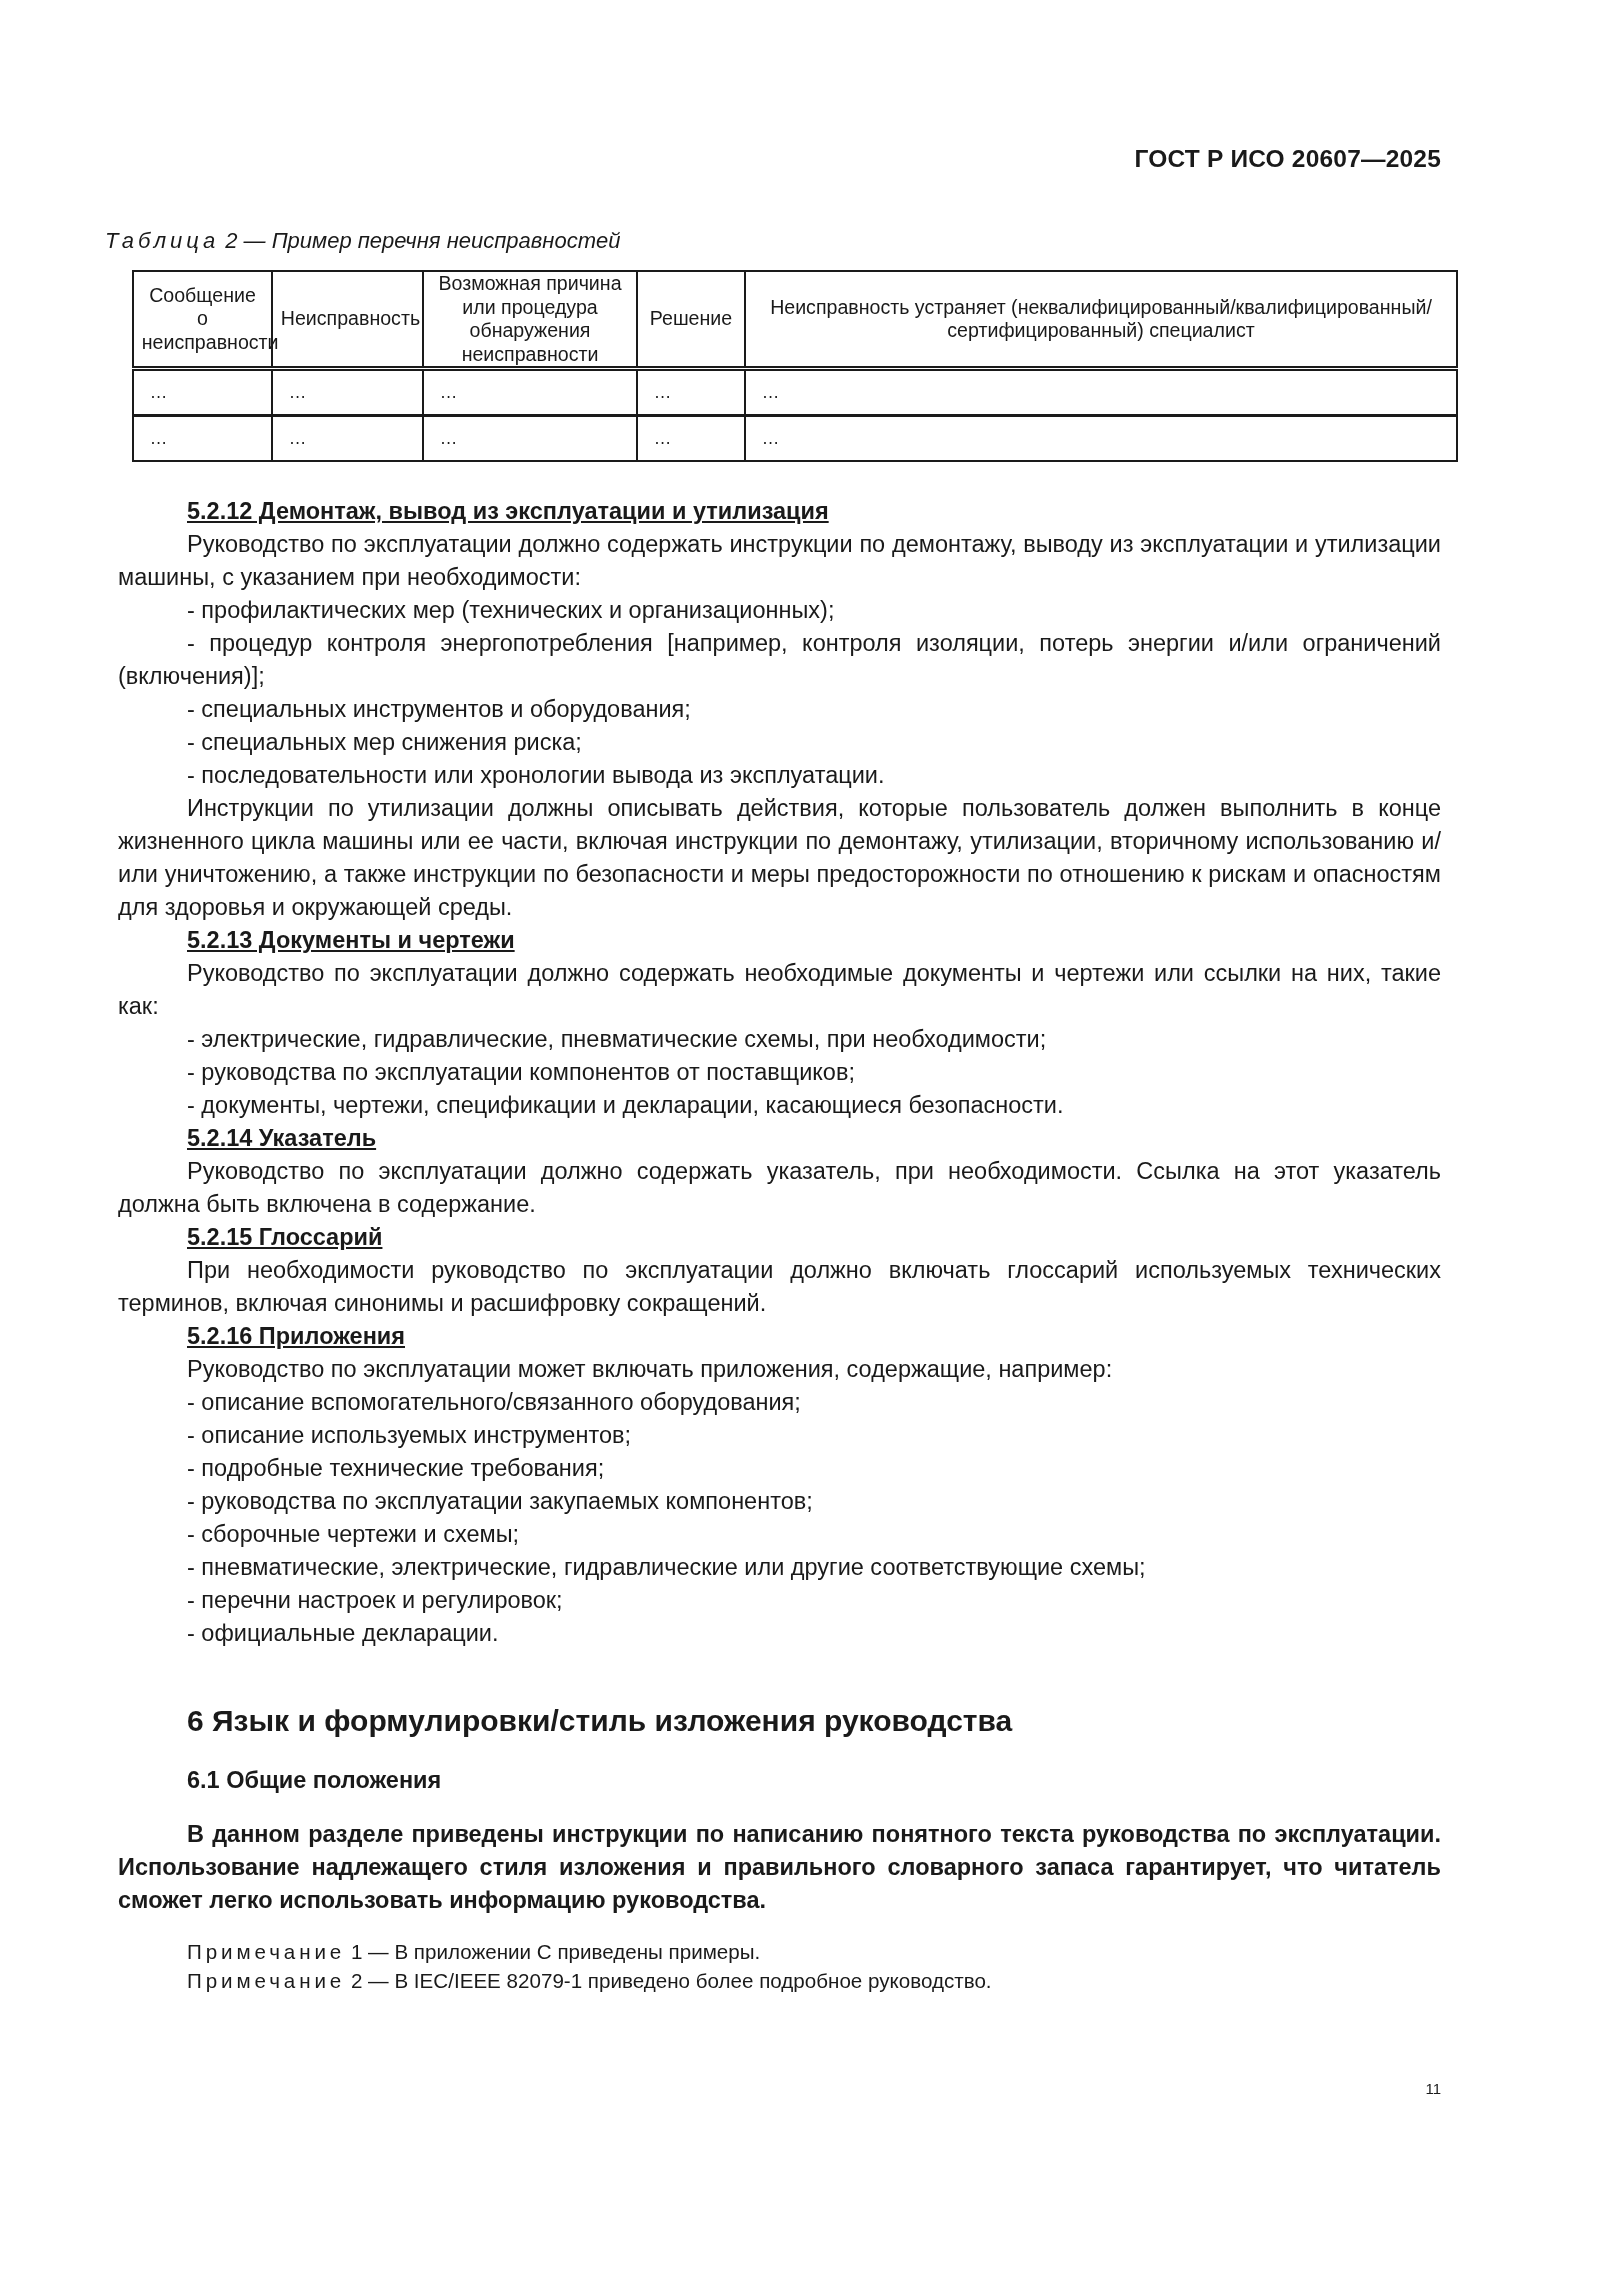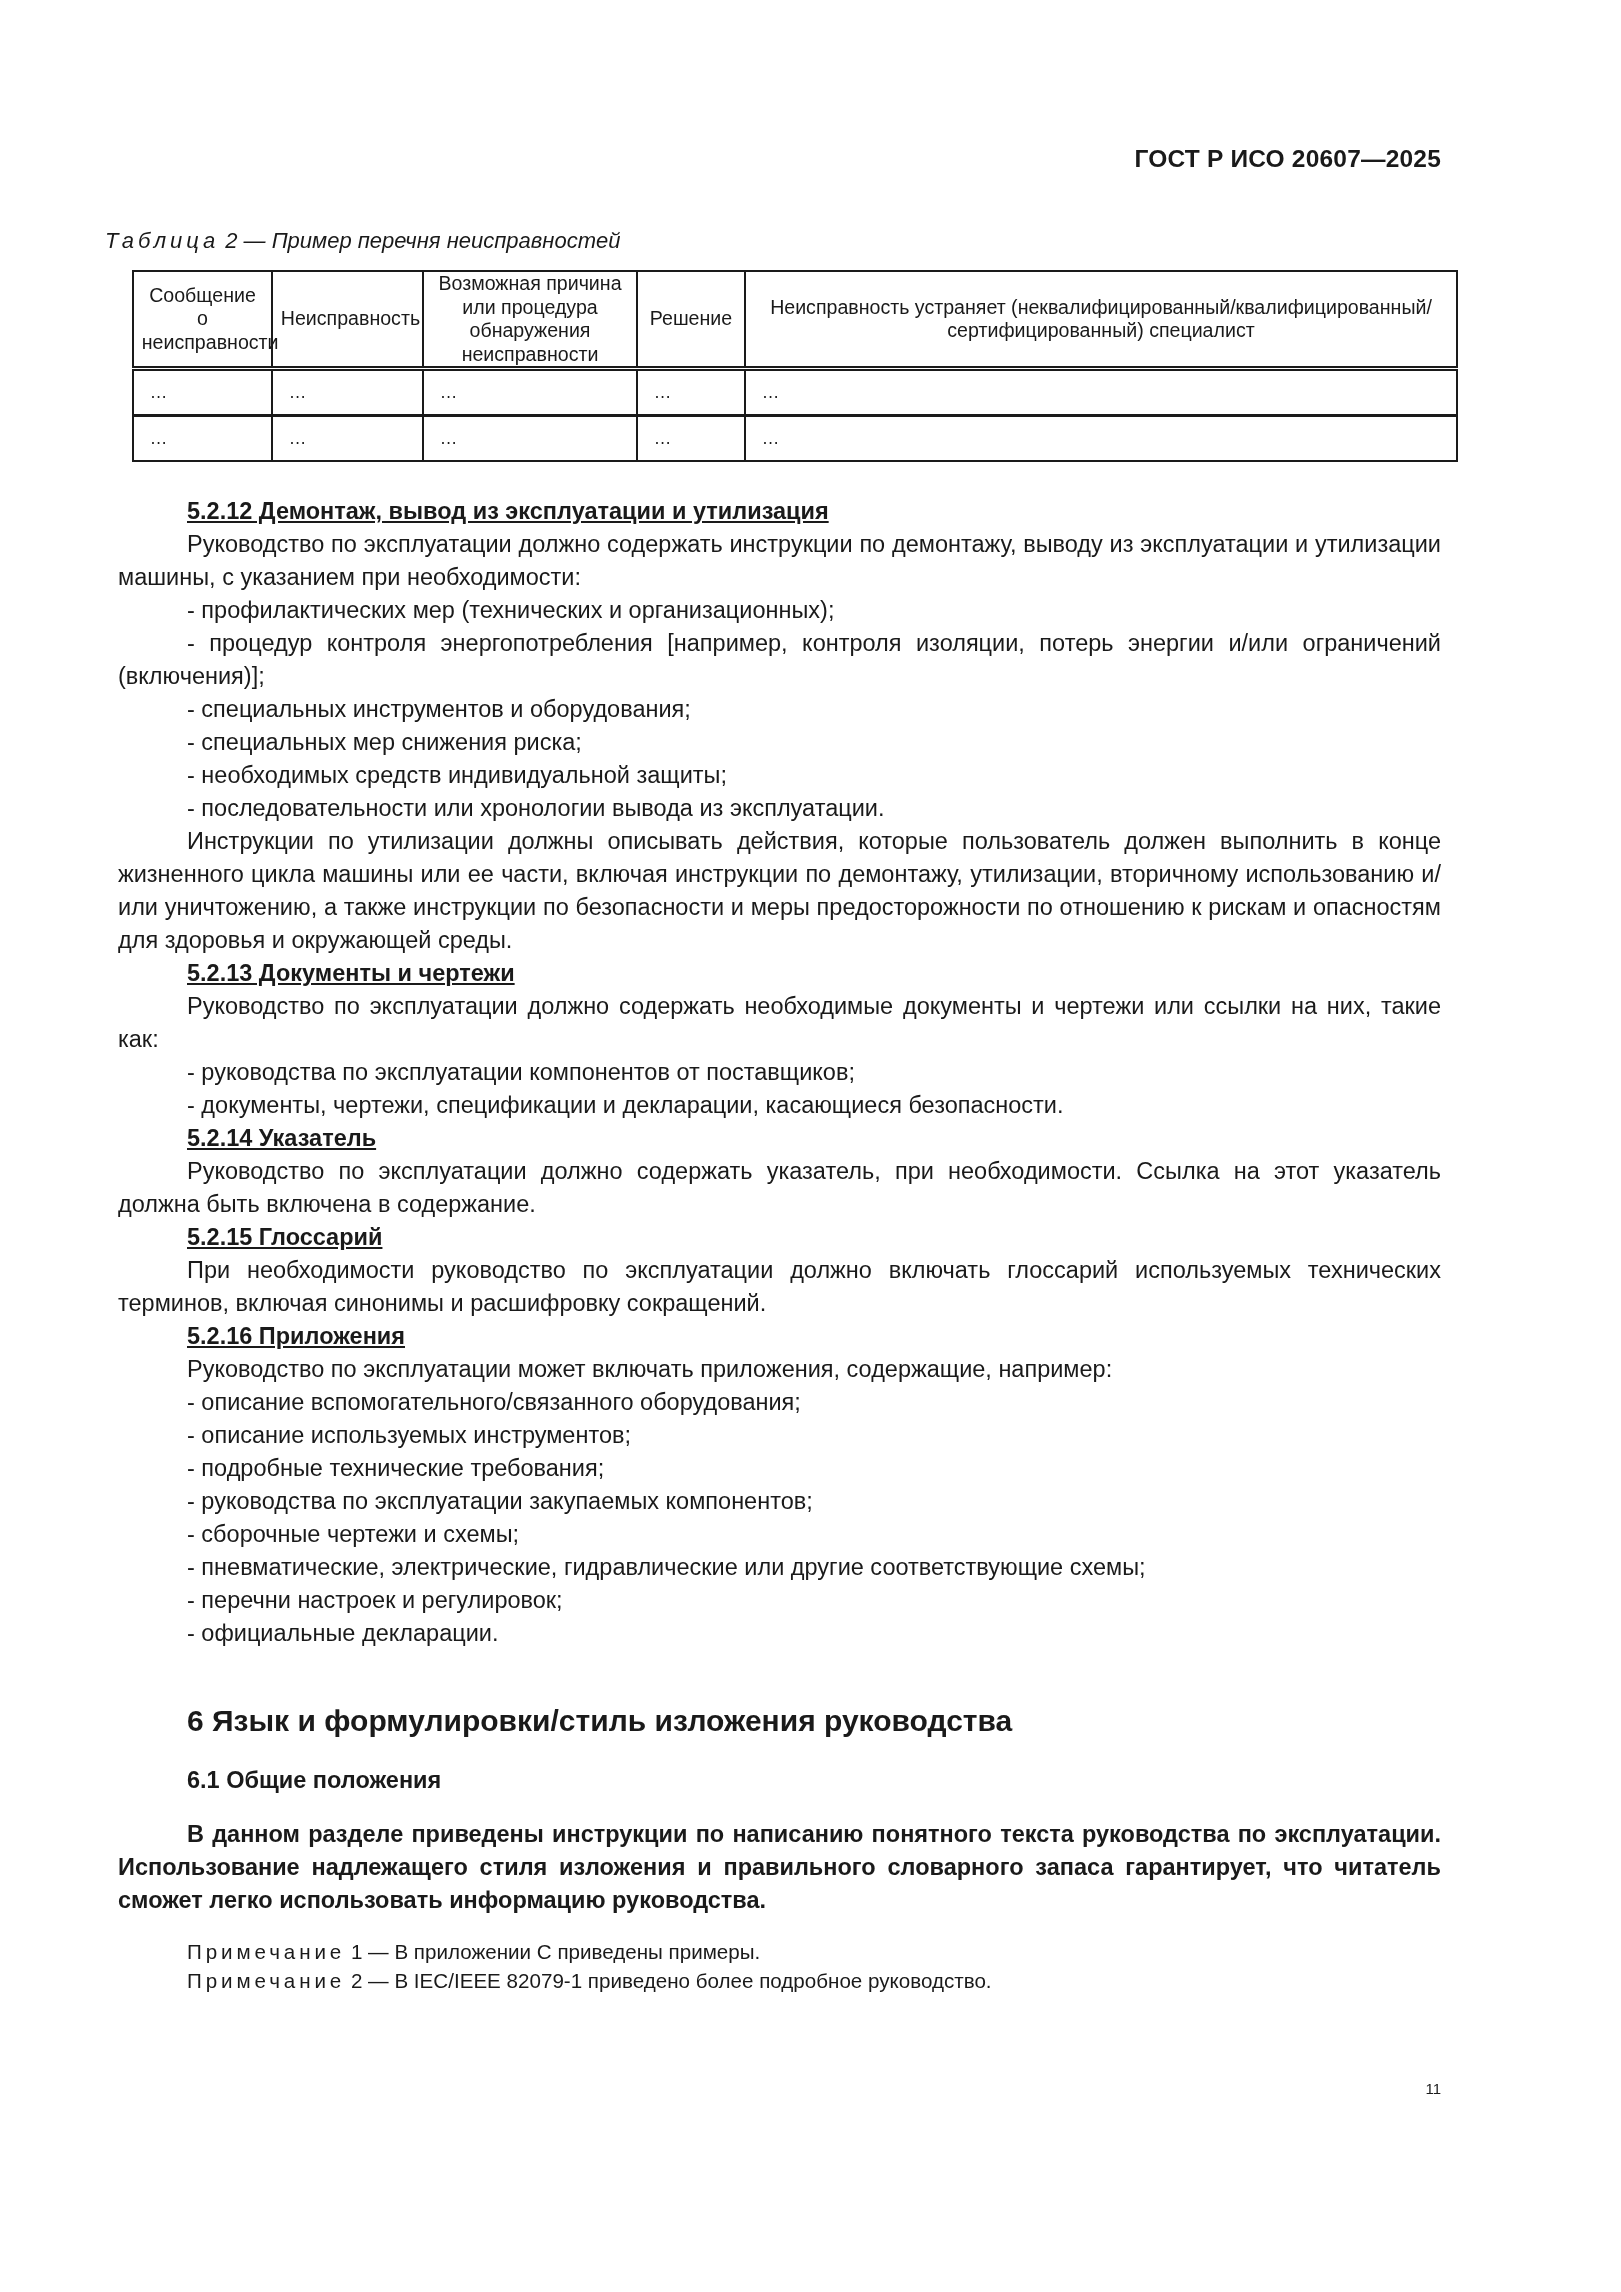--- a/index.html
+++ b/index.html
@@ -102,26 +102,26 @@
 </table>
 
 <div class="content">
 
   <h3 class="sub-heading">5.2.12  Демонтаж, вывод из эксплуатации и утилизация</h3>
   <p class="indent">Руководство по эксплуатации должно содержать инструкции по демонтажу, выводу из эксплуатации и утилизации машины, с указанием при необходимости:</p>
   <p class="item">- профилактических мер (технических и организационных);</p>
   <p class="item-wrap" style="text-align:justify">- процедур контроля энергопотребления [например, контроля изоляции, потерь энергии и/или ограничений (включения)];</p>
   <p class="item">- специальных инструментов и оборудования;</p>
   <p class="item">- специальных мер снижения риска;</p>
-  <p class="item">- необходимых средств индивидуальной защиты;</p>
   <p class="item">- последовательности или хронологии вывода из эксплуатации.</p>
   <p class="indent">Инструкции по утилизации должны описывать действия, которые пользователь должен выполнить в конце жизненного цикла машины или ее части, включая инструкции по демонтажу, утилизации, вторичному использованию и/или уничтожению, а также инструкции по безопасности и меры предосторожности по отношению к рискам и опасностям для здоровья и окружающей среды.</p>
 
   <h3 class="sub-heading">5.2.13  Документы и чертежи</h3>
   <p class="indent">Руководство по эксплуатации должно содержать необходимые документы и чертежи или ссылки на них, такие как:</p>
+  <p class="item">- электрические, гидравлические, пневматические схемы, при необходимости;</p>
   <p class="item">- руководства по эксплуатации компонентов от поставщиков;</p>
   <p class="item">- документы, чертежи, спецификации и декларации, касающиеся безопасности.</p>
 
   <h3 class="sub-heading">5.2.14  Указатель</h3>
   <p class="indent">Руководство по эксплуатации должно содержать указатель, при необходимости. Ссылка на этот указатель должна быть включена в содержание.</p>
 
   <h3 class="sub-heading">5.2.15  Глоссарий</h3>
   <p class="indent">При необходимости руководство по эксплуатации должно включать глоссарий используемых технических терминов, включая синонимы и расшифровку сокращений.</p>
 
   <h3 class="sub-heading">5.2.16  Приложения</h3>

